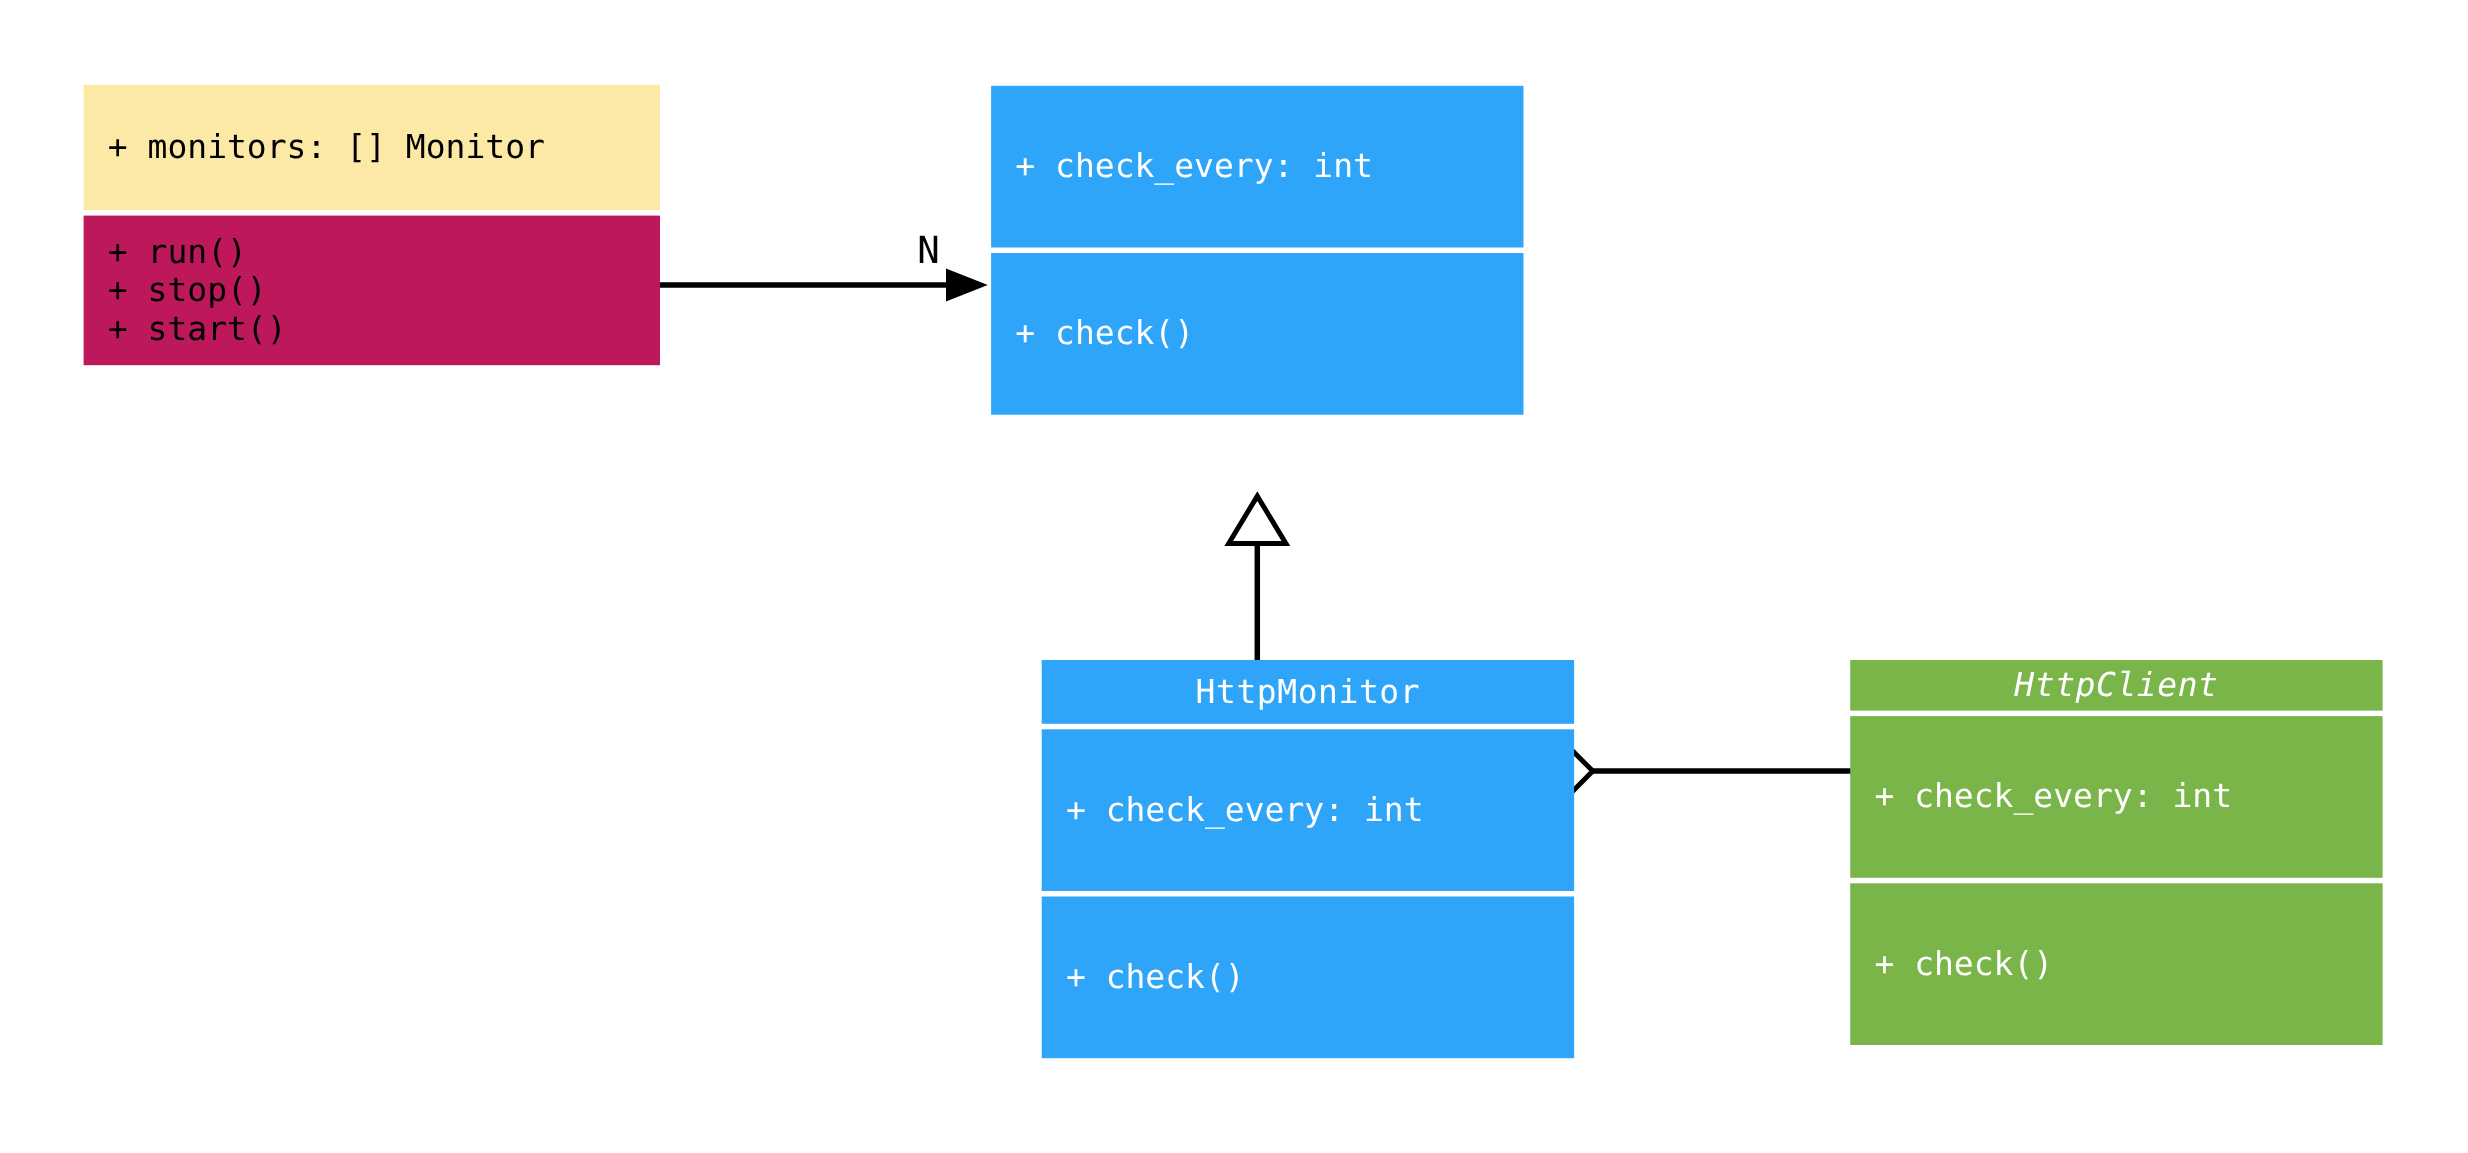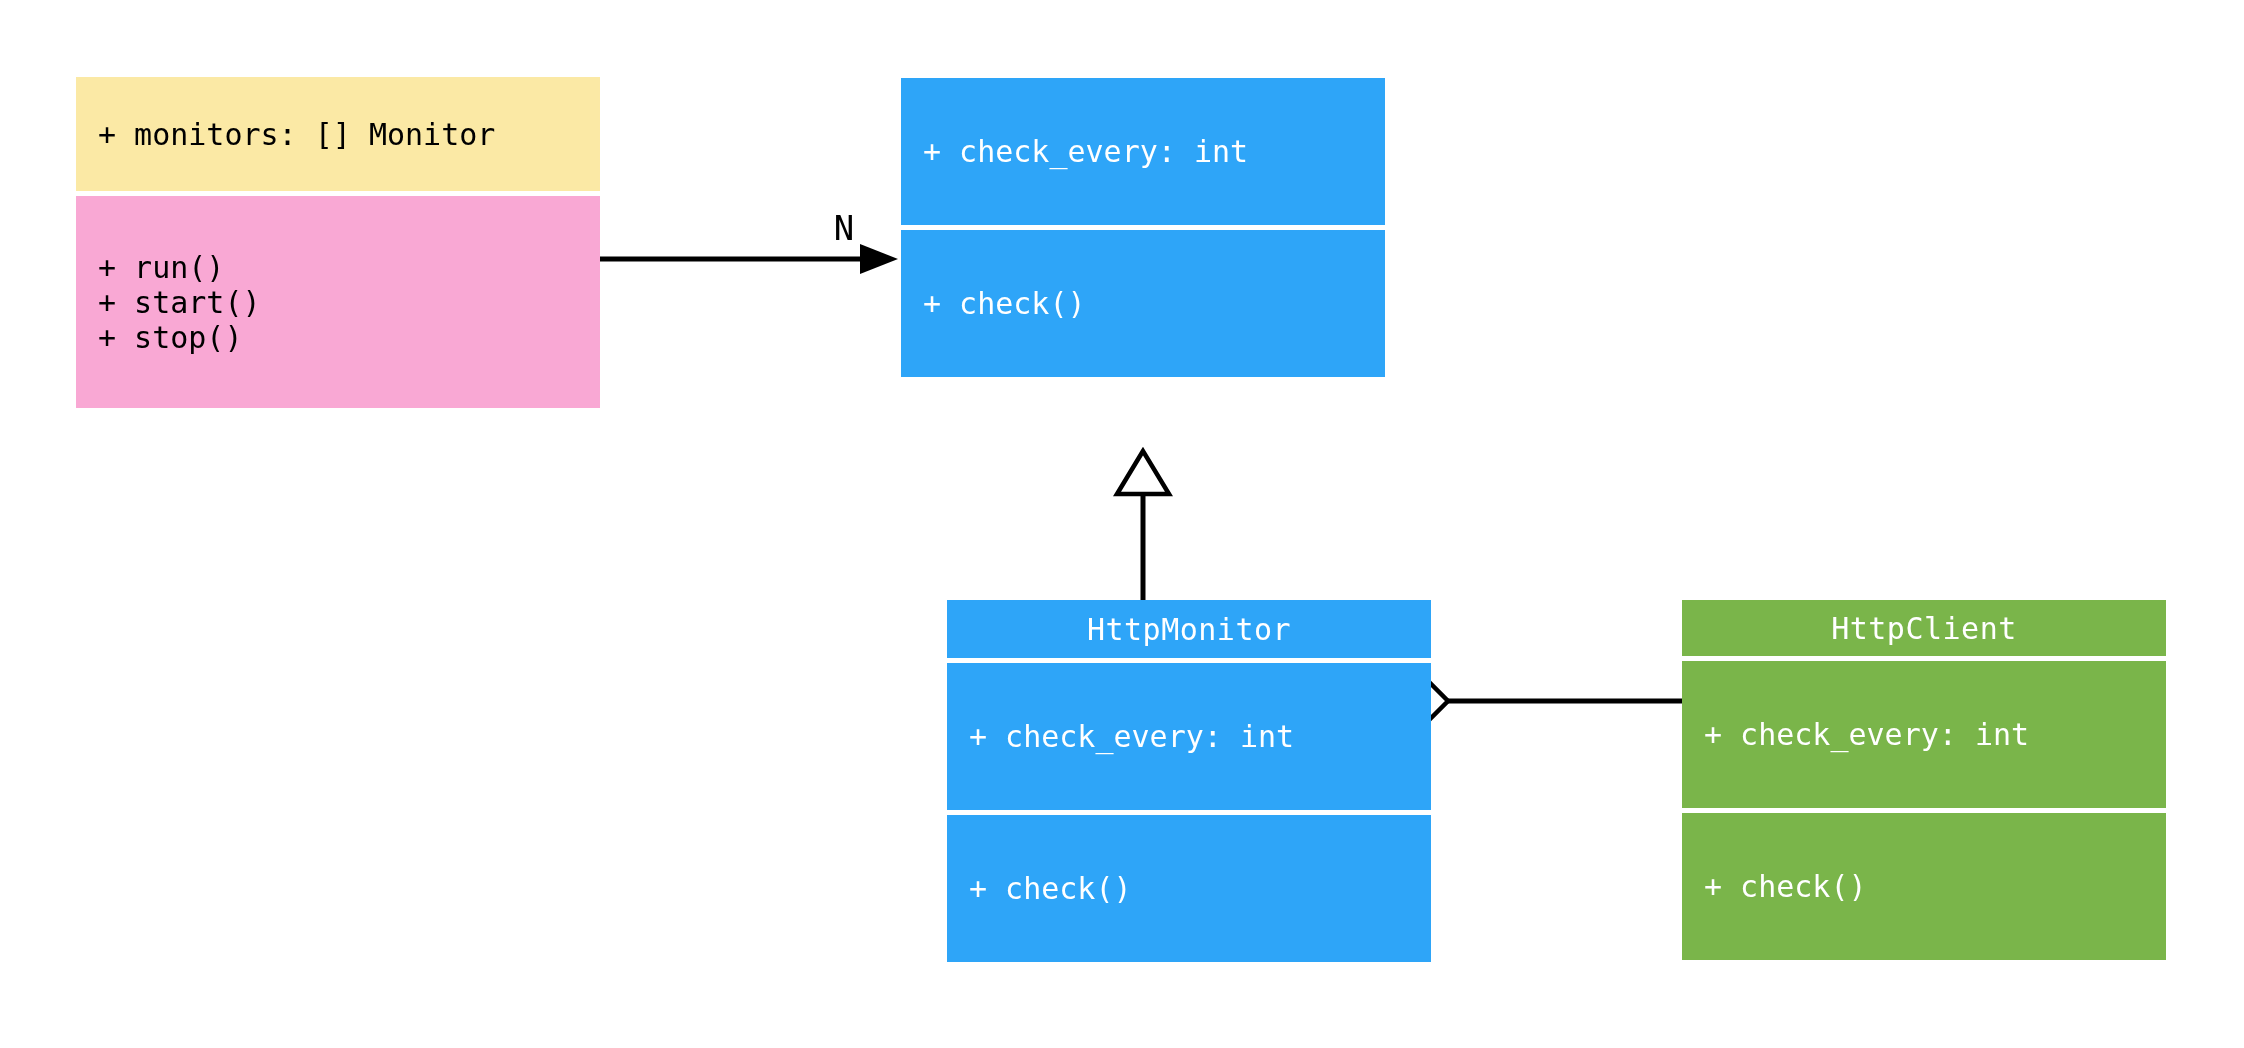--- a/index.html
+++ b/index.html
@@ -79,24 +79,24 @@
       <polygon points="1392,701 1420,673 1448,701 1420,729" fill="#ffffff" stroke="#000000" stroke-width="4.5"></polygon>
     </g>
   </svg>
 
   <div class="mult-label" style="left:816px; top:211px; width:56px;">N</div>
 
   <div class="class-box" style="left: 76px; top: 77px; width: 524px; color: rgb(0, 0, 0);">
     <div class="sec members" style="height: 114px; background-color: rgb(251, 233, 165);">
       <div class="member-line">+ monitors: [] Monitor</div>
     </div>
-    <div class="sec members" style="height: 212px; background-color: #f9a8d4;">
+    <div class="sec members" style="height: 136px; background-color: #be185d;">
       <div class="member-line">+ run()</div>
+      <div class="member-line">+ stop()</div>
       <div class="member-line">+ start()</div>
-      <div class="member-line">+ stop()</div>
     </div>
   </div>
 
   <div class="class-box" style="left: 901px; top: 78px; width: 484px; color: rgb(255, 255, 255);">
     <div class="sec members" style="height: 147px; background-color: rgb(46, 165, 248);">
       <div class="member-line">+ check_every: int</div>
     </div>
     <div class="sec members" style="height: 147px; background-color: rgb(46, 165, 248);">
       <div class="member-line">+ check()</div>
     </div>
@@ -106,21 +106,21 @@
     <div class="sec title" style="height: 58px; background-color: rgb(46, 165, 248);">HttpMonitor</div>
     <div class="sec members" style="height: 147px; background-color: rgb(46, 165, 248);">
       <div class="member-line">+ check_every: int</div>
     </div>
     <div class="sec members" style="height: 147px; background-color: rgb(46, 165, 248);">
       <div class="member-line">+ check()</div>
     </div>
   </div>
 
   <div class="class-box" style="left: 1682px; top: 600px; width: 484px; color: rgb(255, 255, 255);">
-    <div class="sec title" style="height: 56px; background-color: rgb(122, 181, 74);">HttpClient</div>
+    <div class="sec title" style="height: 46px; background-color: rgb(122, 181, 74); font-style: italic;">HttpClient</div>
     <div class="sec members" style="height: 147px; background-color: rgb(122, 181, 74);">
       <div class="member-line">+ check_every: int</div>
     </div>
     <div class="sec members" style="height: 147px; background-color: rgb(122, 181, 74);">
       <div class="member-line">+ check()</div>
     </div>
   </div>
 
 </div>
 

